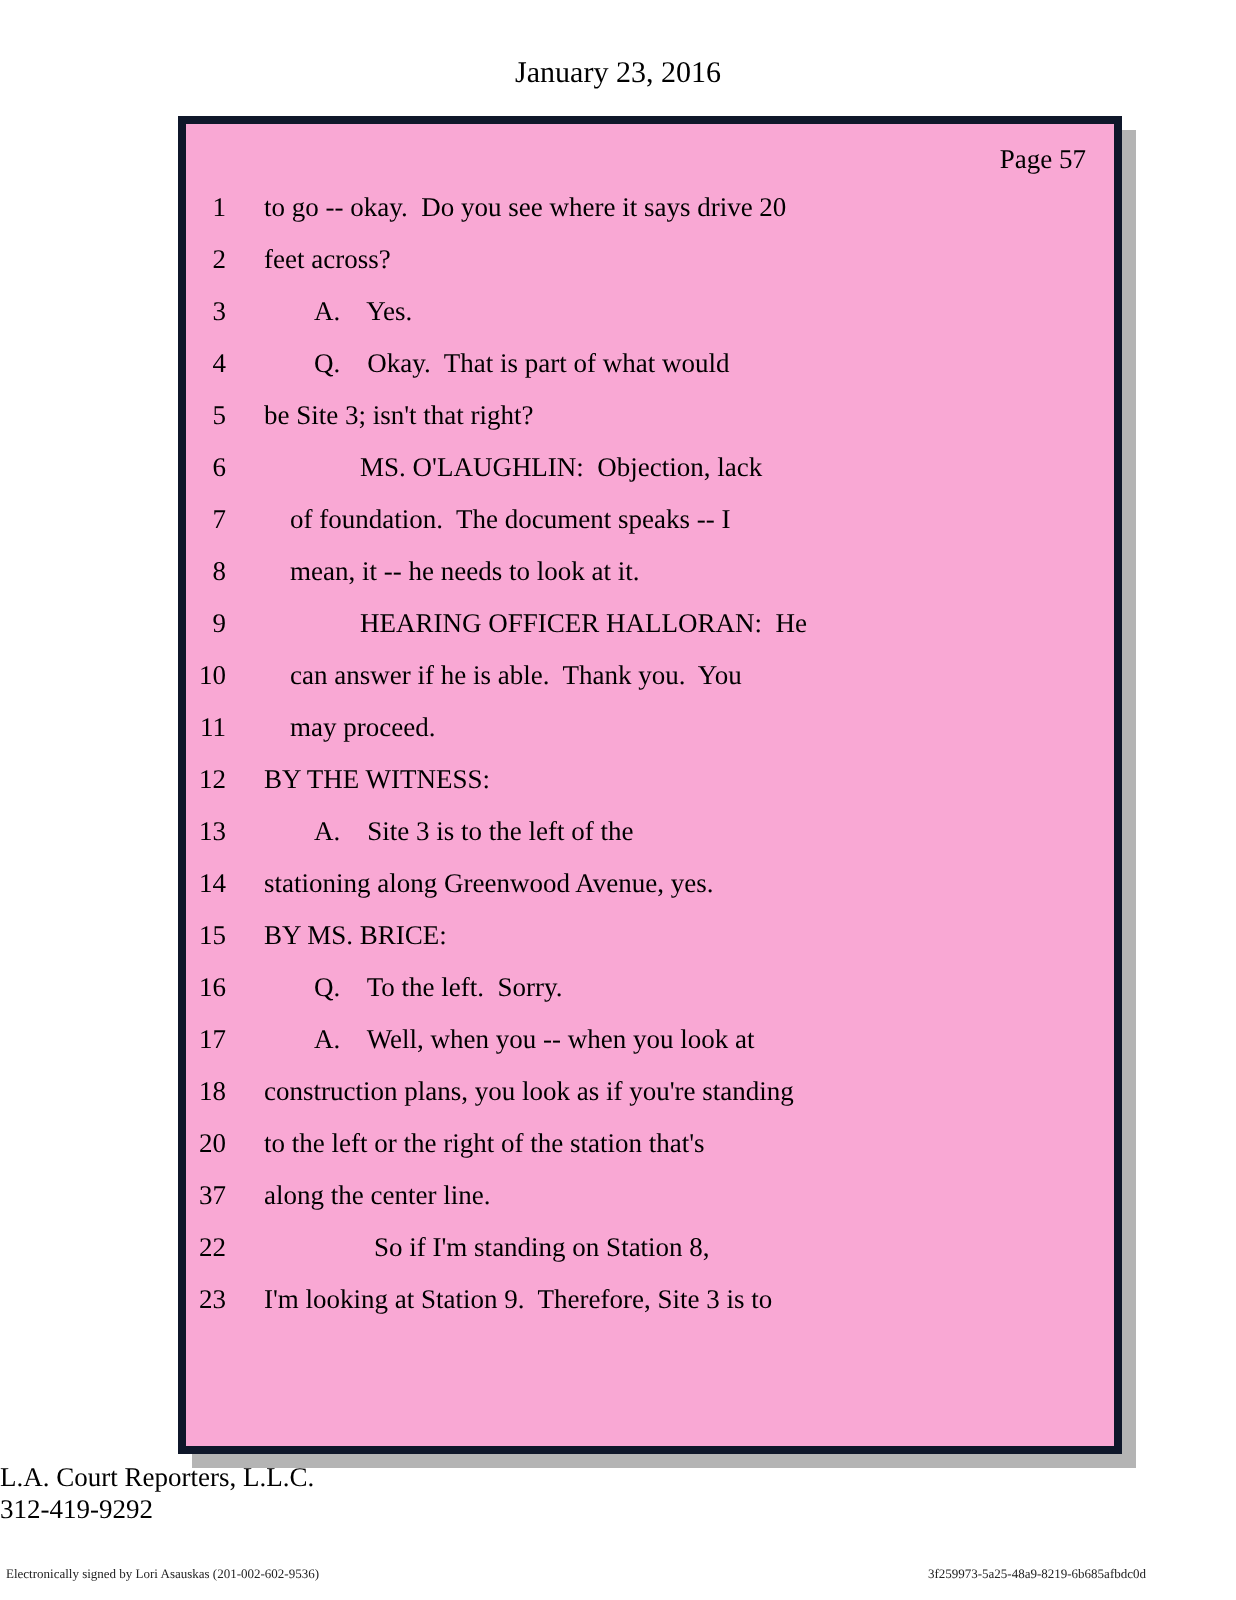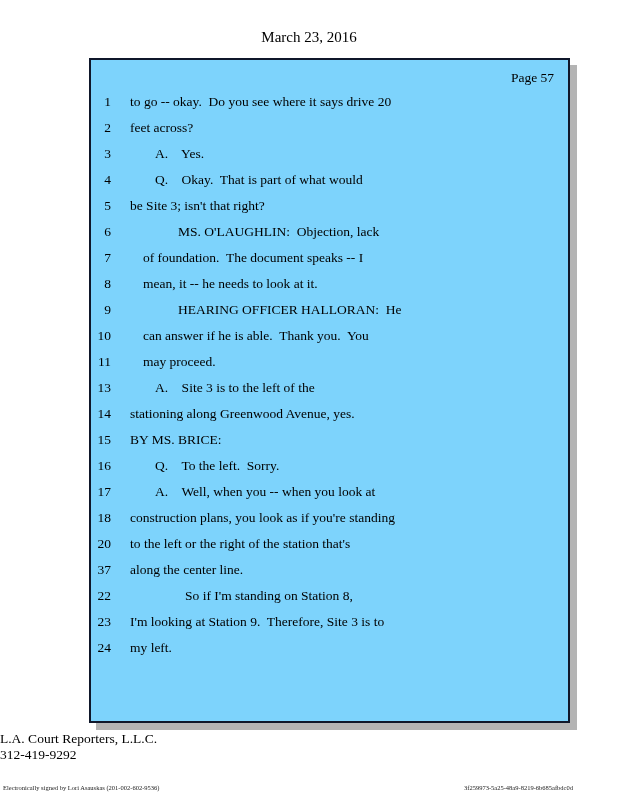--- a/index.html
+++ b/index.html
@@ -14,24 +14,23 @@
   .header-date {
     position: absolute;
     top: 29px; left: 0; width: 618px;
     text-align: center;
     font-size: 15px;
   }
   .transcript-box {
     position: absolute;
     left: 89px; top: 58px;
     width: 464px; height: 661px;
-    border: 2px solid #0f172a;
-    background: #7dd3fc;
+    border: 4px solid #0f172a;
+    background: #f9a8d4;
     box-shadow: 7px 7px 0 #b4b4b4;
-    padding-left: 13px;
   }
   .page-label {
     position: absolute;
     top: 10px; right: 14px;
     font-size: 13.5px;
   }
   .lines {
     position: absolute;
     top: 29px; left: 0; right: 0;
   }
@@ -73,47 +72,47 @@
     right: 45px; top: 784px;
     font-size: 6.5px;
     color: #222222;
   }
 </style>
 </head>
 <body>
 
 <div class="page">
 
-  <div class="header-date">March 23, 2016</div>
+  <div class="header-date">January 23, 2016</div>
 
   <div class="transcript-box">
     <div class="page-label">Page 57</div>
     <div class="lines" id="lines">
         <div class="line"><span class="num">1</span><span class="text indent-base">to go -- okay.  Do you see where it says drive 20</span></div>
         <div class="line"><span class="num">2</span><span class="text indent-base">feet across?</span></div>
         <div class="line"><span class="num">3</span><span class="text indent-qa">A.    Yes.</span></div>
         <div class="line"><span class="num">4</span><span class="text indent-qa">Q.    Okay.  That is part of what would</span></div>
         <div class="line"><span class="num">5</span><span class="text indent-base">be Site 3; isn't that right?</span></div>
         <div class="line"><span class="num">6</span><span class="text indent-speaker">MS. O'LAUGHLIN:  Objection, lack</span></div>
         <div class="line"><span class="num">7</span><span class="text indent-cont">of foundation.  The document speaks -- I</span></div>
         <div class="line"><span class="num">8</span><span class="text indent-cont">mean, it -- he needs to look at it.</span></div>
         <div class="line"><span class="num">9</span><span class="text indent-speaker">HEARING OFFICER HALLORAN:  He</span></div>
         <div class="line"><span class="num">10</span><span class="text indent-cont">can answer if he is able.  Thank you.  You</span></div>
         <div class="line"><span class="num">11</span><span class="text indent-cont">may proceed.</span></div>
+        <div class="line"><span class="num">12</span><span class="text indent-base">BY THE WITNESS:</span></div>
         <div class="line"><span class="num">13</span><span class="text indent-qa">A.    Site 3 is to the left of the</span></div>
         <div class="line"><span class="num">14</span><span class="text indent-base">stationing along Greenwood Avenue, yes.</span></div>
         <div class="line"><span class="num">15</span><span class="text indent-base">BY MS. BRICE:</span></div>
         <div class="line"><span class="num">16</span><span class="text indent-qa">Q.    To the left.  Sorry.</span></div>
         <div class="line"><span class="num">17</span><span class="text indent-qa">A.    Well, when you -- when you look at</span></div>
         <div class="line"><span class="num">18</span><span class="text indent-base">construction plans, you look as if you're standing</span></div>
         <div class="line"><span class="num">20</span><span class="text indent-base">to the left or the right of the station that's</span></div>
         <div class="line"><span class="num">37</span><span class="text indent-base">along the center line.</span></div>
         <div class="line"><span class="num">22</span><span class="text indent-deep">So if I'm standing on Station 8,</span></div>
         <div class="line"><span class="num">23</span><span class="text indent-base">I'm looking at Station 9.  Therefore, Site 3 is to</span></div>
-        <div class="line"><span class="num">24</span><span class="text indent-base">my left.</span></div>
       </div>
   </div>
 
   <div class="footer">
     <div>L.A. Court Reporters, L.L.C.</div>
     <div>312-419-9292</div>
   </div>
 
   <div class="sig-note">Electronically signed by Lori Asauskas (201-002-602-9536)</div>
 

